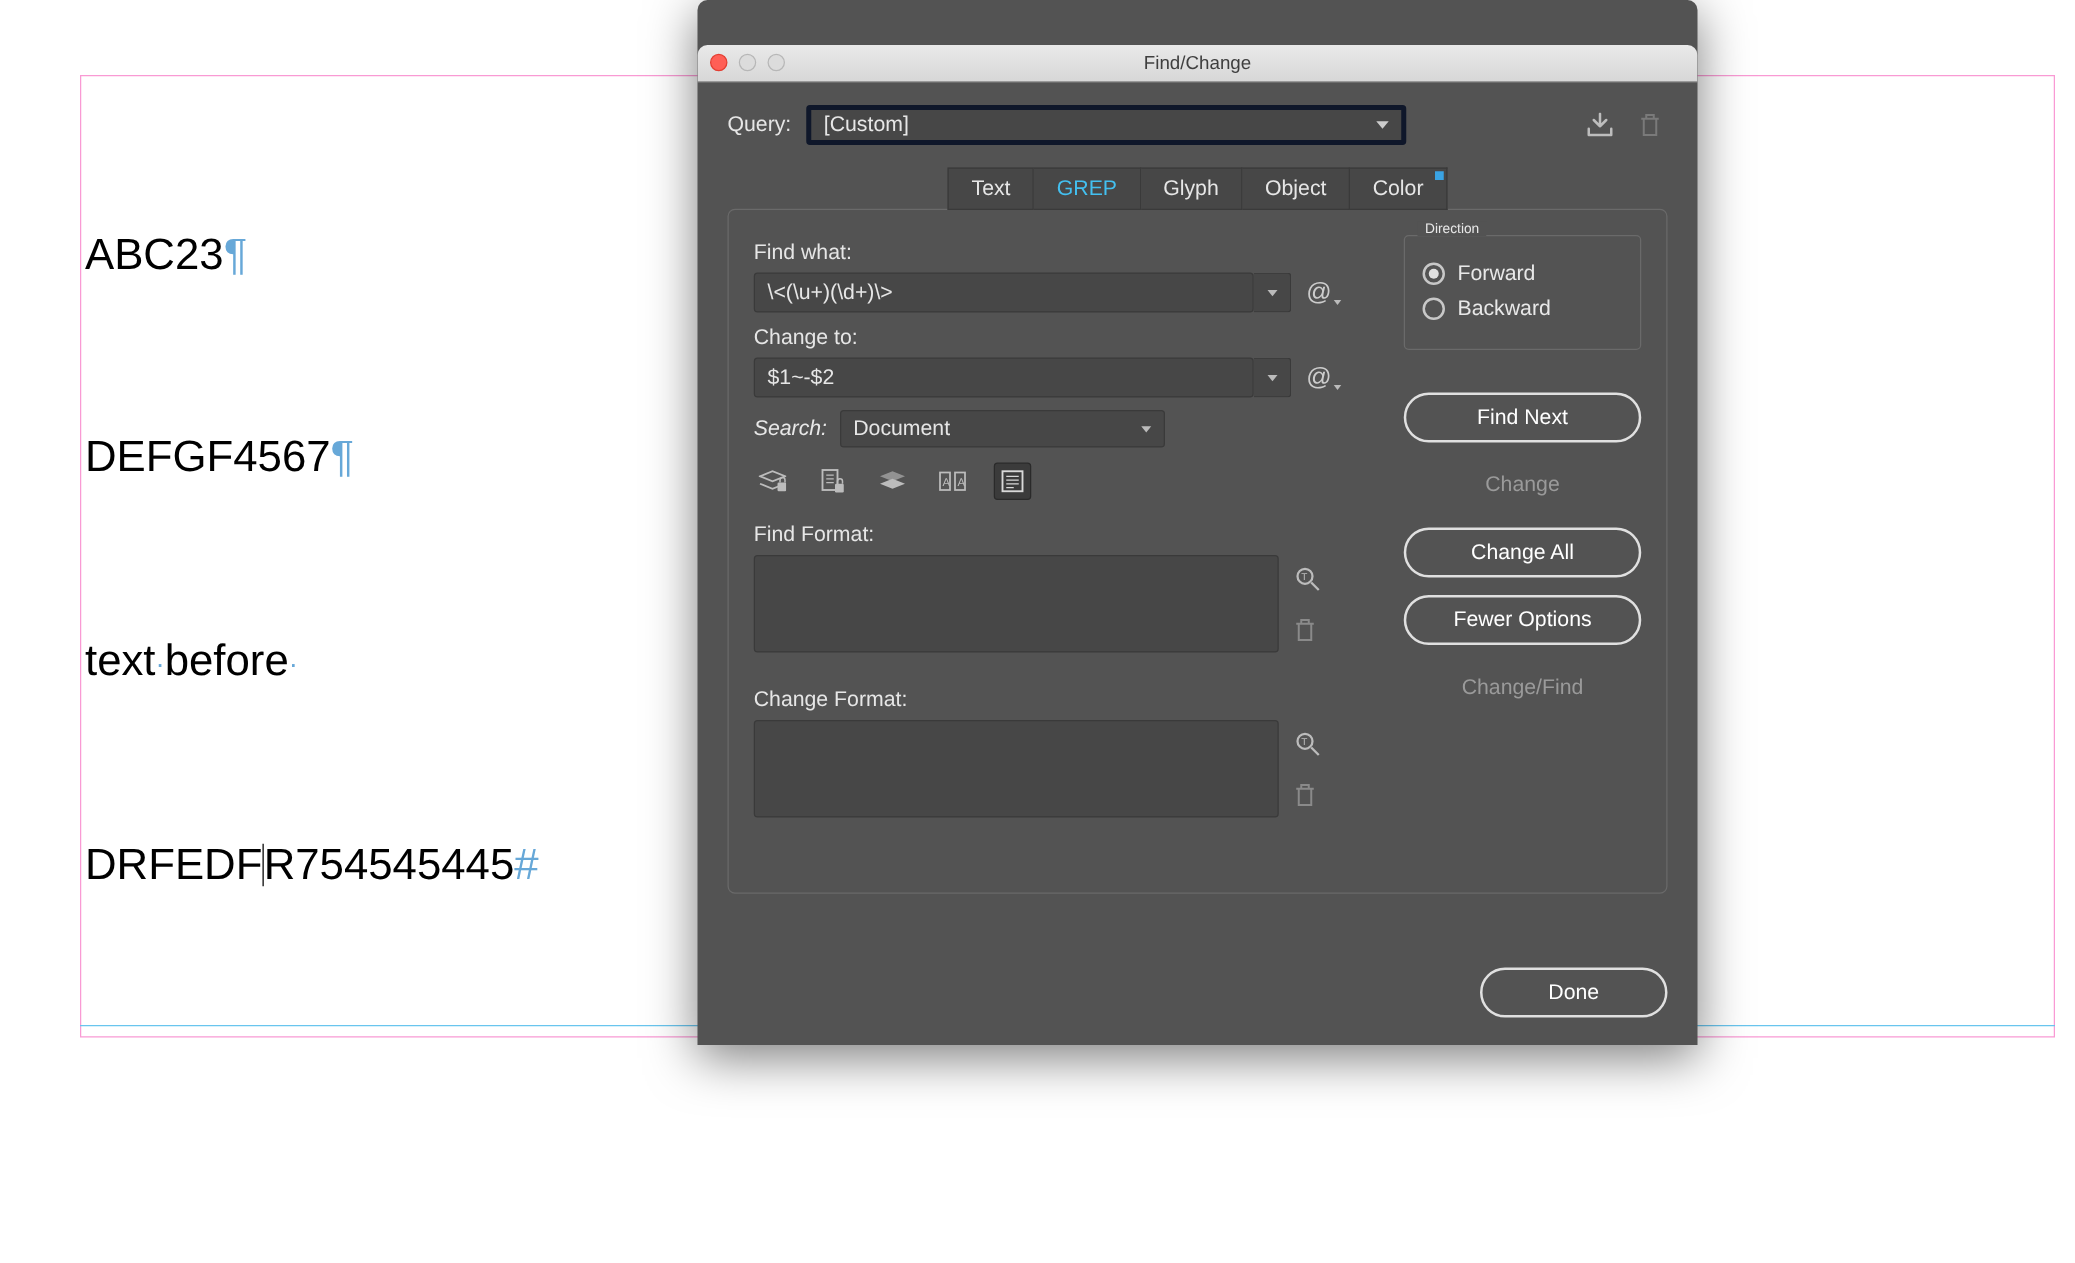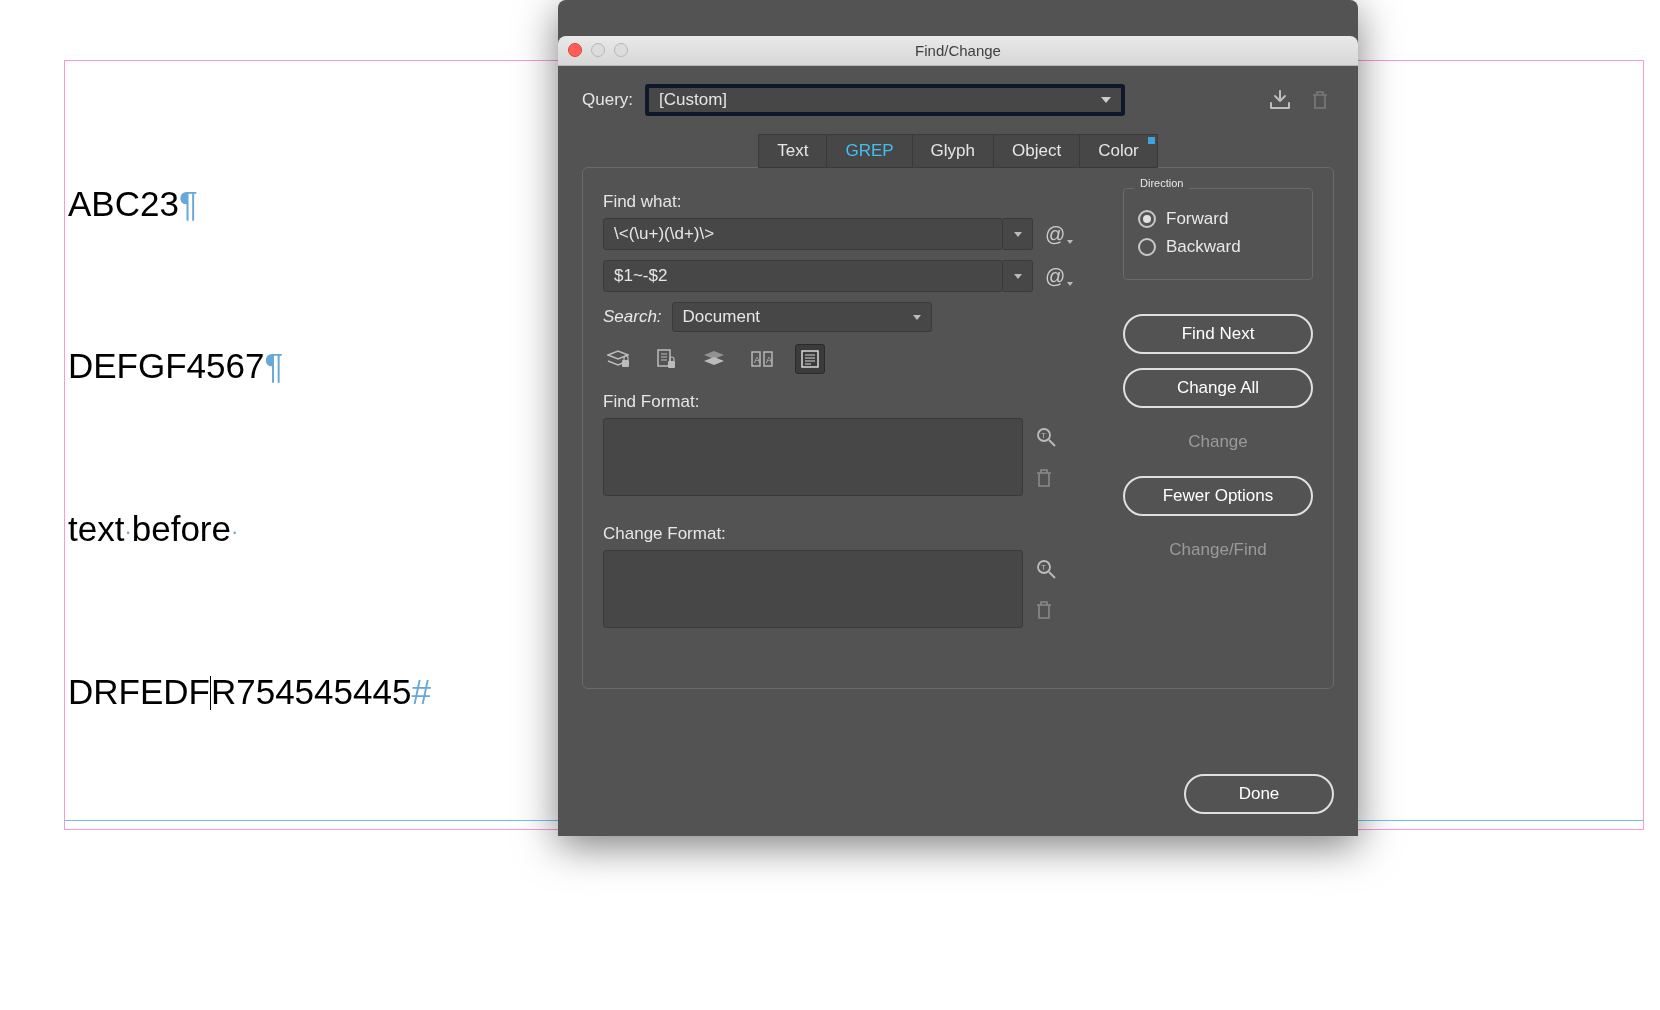--- a/index.html
+++ b/index.html
@@ -444,20 +444,21 @@
         <div class="input-row">
           <div class="text-input">
             <span class="input-text">\&lt;(\u+)(\d+)\&gt;</span>
           </div>
           <div class="input-chev-btn">
               <span class="chevsmall"></span>
             </div>
           <div class="at-btn">@<span class="tinychev"></span></div>
         </div>
 
+        <div class="field-label">Change to:</div>
         <div class="input-row">
           <div class="text-input">
             <span class="input-text">$1~-$2</span>
           </div>
           <div class="input-chev-btn">
               <span class="chevsmall"></span>
             </div>
           <div class="at-btn">@<span class="tinychev"></span></div>
         </div>
 
@@ -559,22 +560,22 @@
             <span>Forward</span>
           </div>
           <div class="radio-row">
             <span class="radio"></span>
             <span>Backward</span>
           </div>
         </div>
 
         <div style="height:6px"></div>
         <div class="pill-btn">Find Next</div>
+        <div class="pill-btn disabled">Change</div>
         <div class="pill-btn">Change All</div>
-        <div class="pill-btn disabled">Change</div>
         <div class="pill-btn">Fewer Options</div>
         <div class="pill-btn disabled">Change/Find</div>
       </div>
     </div>
   </div>
 
   <div class="footer">
     <div class="pill-btn">Done</div>
   </div>
 </div>

